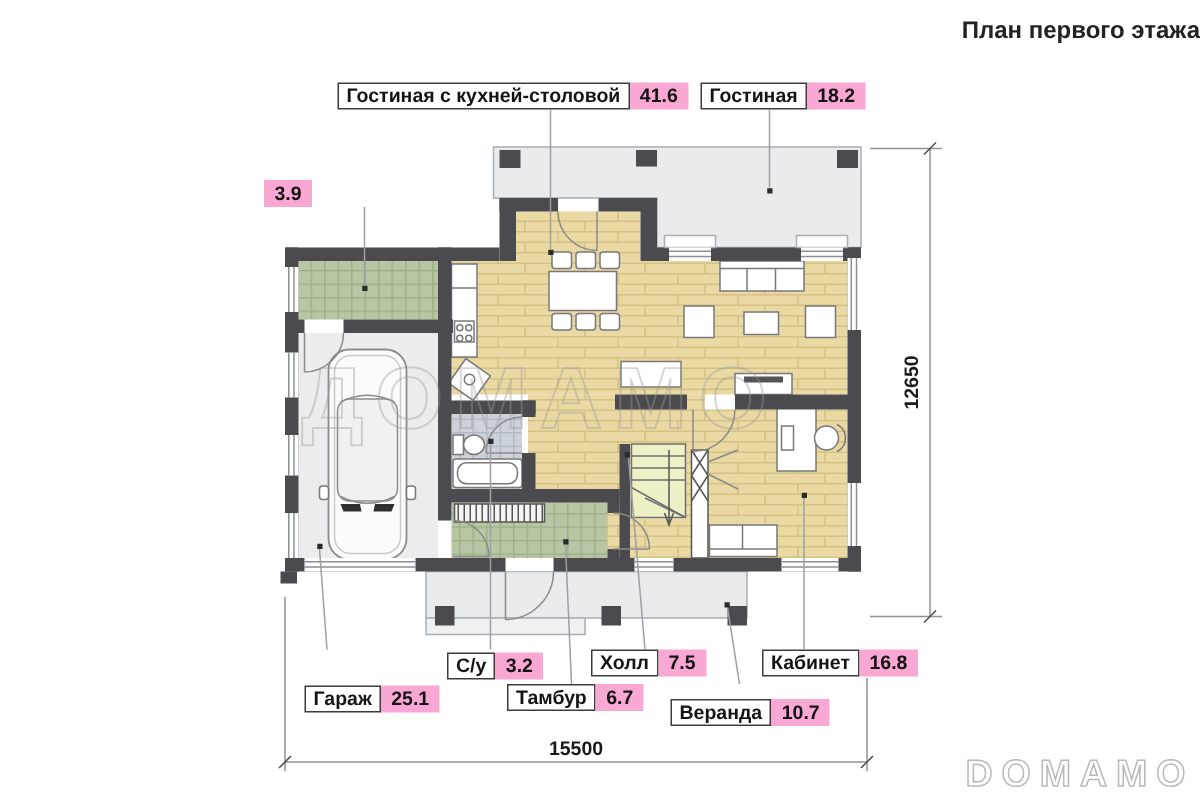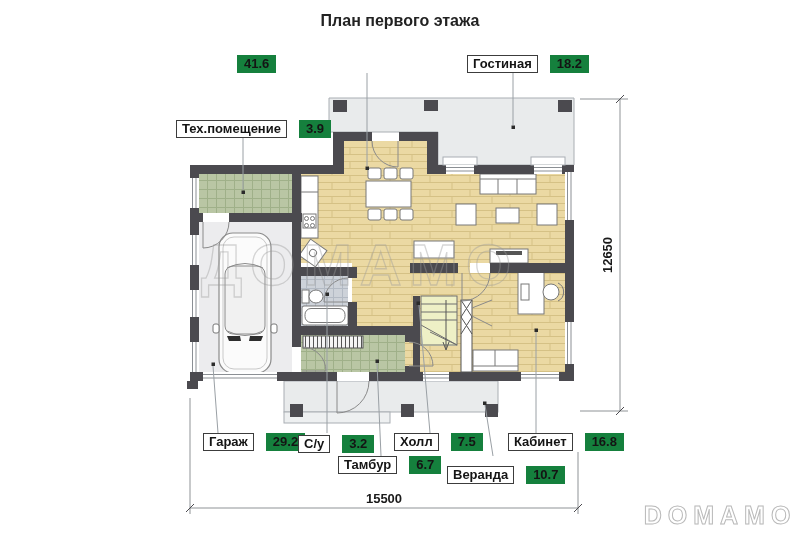--- a/index.html
+++ b/index.html
@@ -1,24 +1,24 @@
 <!DOCTYPE html>
 <html><head>
 <meta charset="utf-8">
 <style>
   html,body{margin:0;padding:0;background:#fff;}
   .canvas{position:relative;width:800px;height:534px;background:#ffffff;overflow:hidden;
           font-family:"Liberation Sans", sans-serif;}
   .plan-svg{position:absolute;left:0;top:0;}
-  .title{position:absolute;left:0;top:12px;width:100%;text-align:center;
+  .title{position:absolute;left:0;top:12px;width:100%;text-align:right;
          font-size:16px;font-weight:700;color:#222;}
   .rlabel{position:absolute;display:flex;align-items:stretch;white-space:nowrap;
           font-size:13px;font-weight:700;color:#141414;line-height:16px;}
   .rlabel .name{background:#fff;border:1px solid #3c3c3c;padding:0 5px;}
-  .rlabel .val{background:#15803d;padding:1px 7px;margin-left:12px;}
+  .rlabel .val{background:#f9a8d4;padding:1px 7px;margin-left:0;}
 </style>
 </head>
 <body>
 
 <div class="canvas">
 
 <svg class="plan-svg" width="800" height="534" viewBox="0 0 800 534">
   <defs>
     <pattern id="wood" width="40" height="14" patternUnits="userSpaceOnUse">
       <rect width="40" height="14" fill="#ebd9a3"></rect>
@@ -291,33 +291,33 @@
   <text transform="translate(612,255) rotate(-90)" text-anchor="middle" font-family="Liberation Sans, sans-serif" font-size="13" font-weight="700" fill="#1a1a1a">12650</text>
   <text x="384" y="503" text-anchor="middle" font-family="Liberation Sans, sans-serif" font-size="13" font-weight="700" fill="#1a1a1a">15500</text>
 
   <text x="360" y="285" text-anchor="middle" font-family="Liberation Sans, sans-serif" font-size="58" font-weight="700" letter-spacing="8" fill="none" stroke="#9a9a9a" stroke-width="1.3" opacity="0.4">ДОМАМО</text>
   <text x="720" y="524" text-anchor="middle" font-family="Liberation Sans, sans-serif" font-size="25" font-weight="700" letter-spacing="6" fill="none" stroke="#adadad" stroke-width="1" opacity="0.85">DOMAMO</text>
 </svg>
 
 <div class="title">План первого этажа</div>
 
 <div class="rlabel" style="left:225px;top:55px">
+  <span class="name">Гостиная с кухней-столовой</span>
   <span class="val">41.6</span>
 </div>
 <div class="rlabel" style="left:467px;top:55px">
   <span class="name">Гостиная</span>
   <span class="val">18.2</span>
 </div>
 <div class="rlabel" style="left:176px;top:120px">
-  <span class="name">Тех.помещение</span>
   <span class="val">3.9</span>
 </div>
-<div class="rlabel" style="left:203px;top:433px">
+<div class="rlabel" style="left:203px;top:457px">
   <span class="name">Гараж</span>
-  <span class="val">29.2</span>
+  <span class="val">25.1</span>
 </div>
 <div class="rlabel" style="left:298px;top:435px">
   <span class="name">С/у</span>
   <span class="val">3.2</span>
 </div>
 <div class="rlabel" style="left:394px;top:433px">
   <span class="name">Холл</span>
   <span class="val">7.5</span>
 </div>
 <div class="rlabel" style="left:508px;top:433px">

